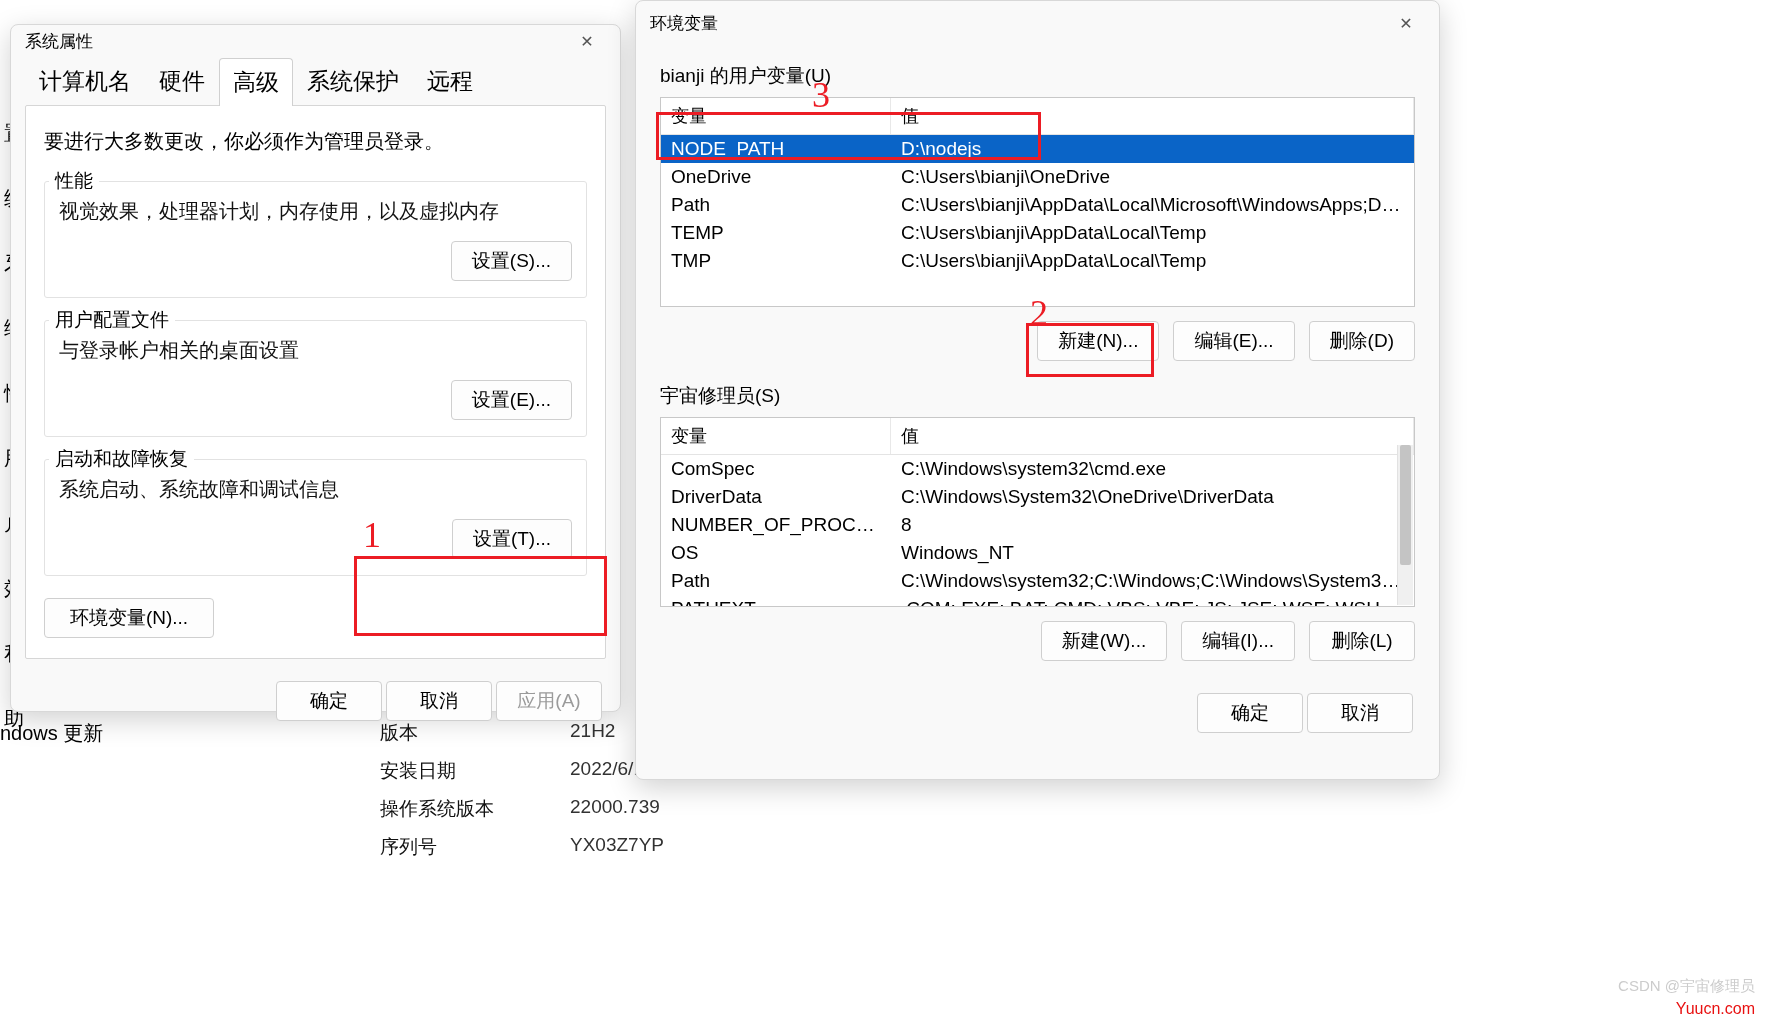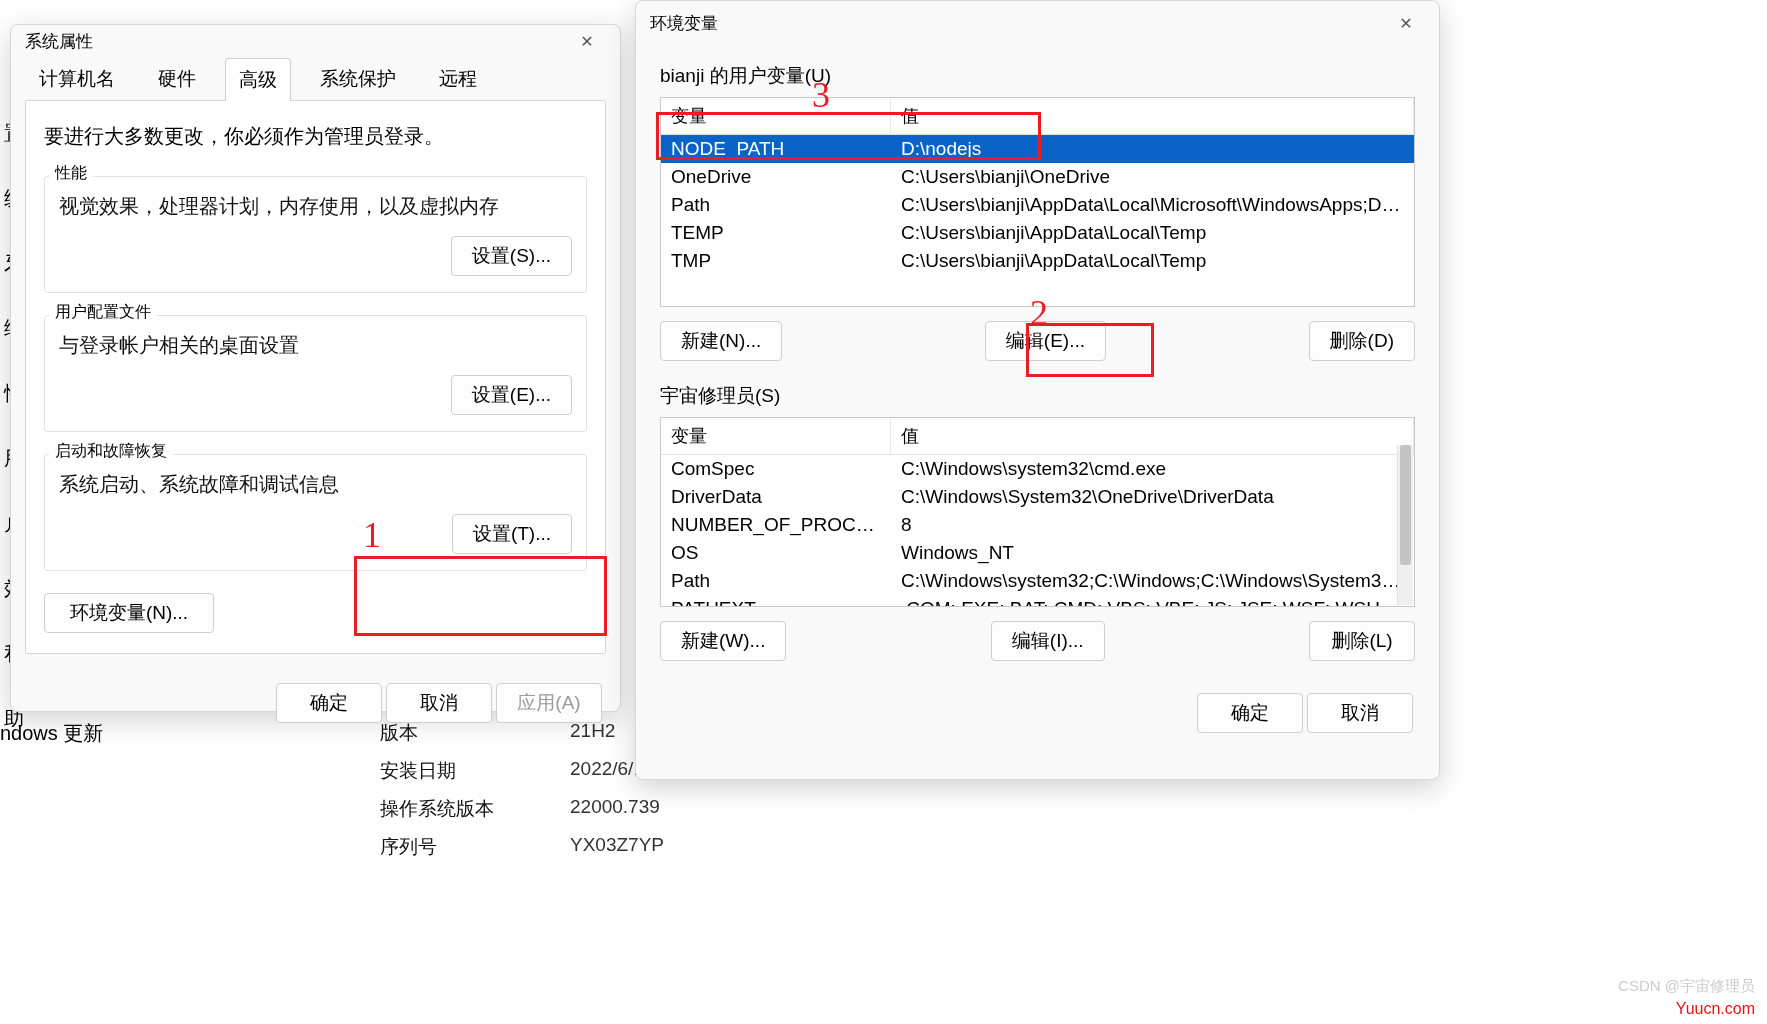--- a/index.html
+++ b/index.html
@@ -17,27 +17,27 @@
 .watermark{position:absolute;right:12px;bottom:6px;font-size:16px;color:#e81111;}
 .watermark2{position:absolute;right:12px;bottom:28px;font-size:15px;color:#ccc}
 
 
 .dialog{position:absolute;background:#f9f9f9;border:1px solid #d8d8d8;box-shadow:0 8px 28px rgba(0,0,0,.18);border-radius:8px;display:flex;flex-direction:column}
 .titlebar{display:flex;align-items:center;justify-content:space-between;height:44px;padding:0 10px 0 14px;font-size:17px;color:#4a4a4a}
 .titlebar .close-x{width:46px;height:32px;display:flex;align-items:center;justify-content:center;font-size:16px;color:#555;border-radius:4px;cursor:pointer}
 
 
 #sysprops{left:10px;top:24px;width:611px;height:688px}
-.tabs{display:flex;gap:15px;padding:0 14px;font-size:19px}
+.tabs{display:flex;gap:0;padding:0 14px;font-size:23px}
 .tab{padding:8px 13px;border:1px solid transparent;border-bottom:none;cursor:pointer}
 .tab.active{background:#fff;border-color:#d0d0d0;border-radius:4px 4px 0 0;position:relative;top:1px}
-.tabpage{margin:0 14px 19px;background:#fff;border:1px solid #d6d6d6;border-radius:2px;padding:22px 18px 20px;flex:1}
+.tabpage{margin:0 14px 12px;background:#fff;border:1px solid #d6d6d6;border-radius:2px;padding:22px 18px 20px;flex:1}
 .admin-note{font-size:20px;margin-bottom:26px}
 .group{border:1px solid #e2e2e2;border-radius:3px;padding:16px 14px 16px;margin-bottom:22px;position:relative}
-.group .legend{position:absolute;top:-14px;left:4px;background:#fff;padding:0 6px;font-size:16px}
+.group .legend{position:absolute;top:-14px;left:4px;background:#fff;padding:0 6px;font-size:19px}
 .group .desc{font-size:20px;color:#111;margin-bottom:16px}
 .group .btnrow{text-align:right}
 .btn{display:inline-flex;align-items:center;justify-content:center;min-width:106px;height:40px;padding:0 20px;background:#fdfdfd;border:1px solid #cfcfcf;border-radius:4px;font-size:19px;cursor:pointer}
 .dlgbtns{display:flex;gap:4px;justify-content:flex-end;padding:10px 18px 16px}
 .btn.disabled{color:#9a9a9a;cursor:default}
 
 .redbox{border:3px solid #ec1c24;position:absolute;pointer-events:none}
 .rednum{position:absolute;font-size:36px;font-weight:500;color:#ec1c24;font-family:"Segoe Script","Comic Sans MS",cursive}
 
 
@@ -47,21 +47,21 @@
 .varlist{border:1px solid #c8c8c8;background:#fff;height:210px;overflow:auto}
 .varlist.short{height:190px}
 .varlist .hdr{display:flex;background:#fff;border-bottom:1px solid #e4e4e4;font-size:18px}
 .varlist .hdr .col{padding:6px 10px;border-right:1px solid #e8e8e8}
 .varlist .row{display:flex;font-size:19px}
 .varlist .row .col{padding:3px 10px;white-space:nowrap;overflow:hidden;text-overflow:ellipsis}
 .col.name{width:230px;flex-shrink:0}
 .col.val{flex:1}
 .row.selected{background:#0a64c7}
 .row.selected .col{color:#fff}
-.listbtns{display:flex;gap:14px;justify-content:space-between;padding:14px 0 22px}
+.listbtns{display:flex;gap:14px;justify-content:flex-end;padding:14px 0 22px}
 
 .scrollbar{position:absolute;right:2px;top:28px;bottom:2px;width:16px;background:#f0f0f0;border-left:1px solid #e2e2e2}
 .scrollbar .thumb{position:absolute;left:2px;right:2px;top:0;height:120px;background:#c4c4c4;border-radius:2px}
 .syslist-wrap{position:relative}
 </style>
 </head>
 <body>
 
 <div class="bg">
   <div class="bg-sidebar" id="bg-sidebar">

